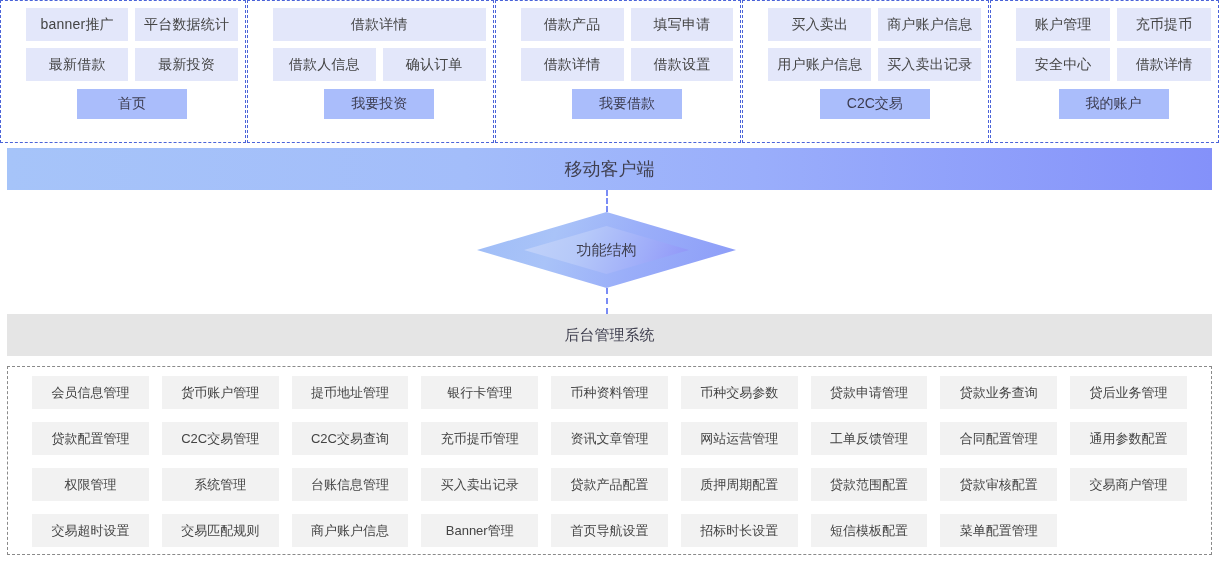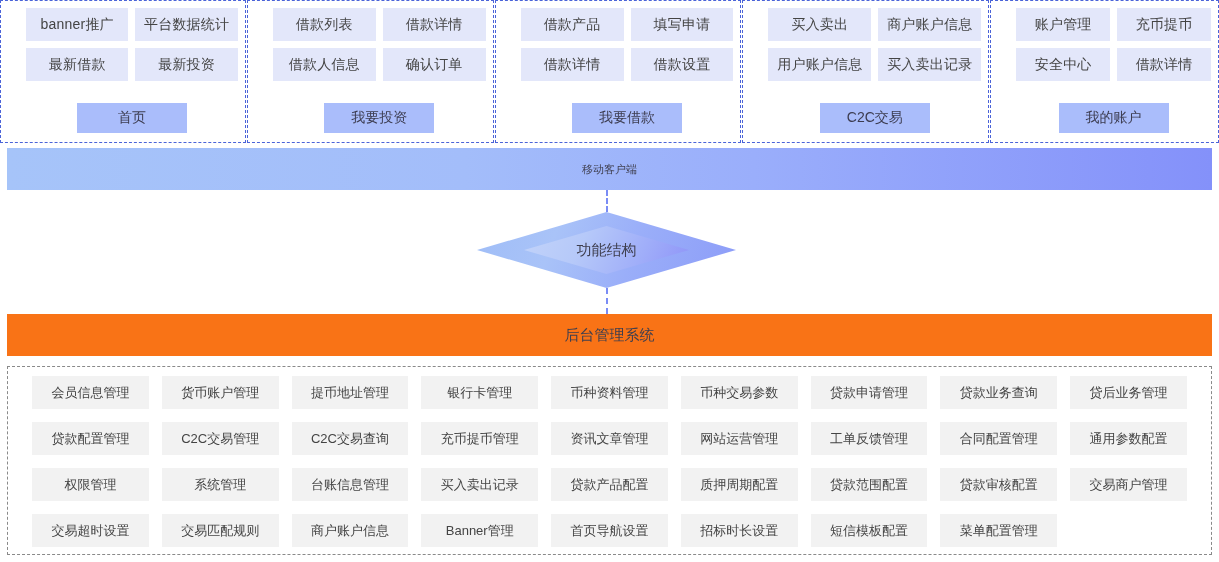--- a/index.html
+++ b/index.html
@@ -62,21 +62,21 @@
     font-size: 14px;
     color: #444444;
     letter-spacing: 0.2px;
     white-space: nowrap;
   }
 
   .group-label-wrap {
     display: flex;
     justify-content: center;
     align-items: center;
-    margin-top: 15px;
+    margin-top: 1px;
   }
   .group-label {
     width: 110px;
     height: 30px;
     background: #aabdfb;
     display: flex;
     align-items: center;
     justify-content: center;
     font-size: 14px;
     color: #3c3c50;
@@ -87,32 +87,32 @@
   .band-mobile {
     position: absolute;
     left: 7px;
     top: 148px;
     width: 1205px;
     height: 42px;
     background: linear-gradient(to right, #a6c4f9 0%, #a3bdfa 38%, #9aaefb 62%, #8491fa 100%);
     display: flex;
     align-items: center;
     justify-content: center;
-    font-size: 11px;
+    font-size: 18px;
     color: #3f3f4f;
   }
 
   
   .band-admin {
     position: absolute;
     left: 7px;
     top: 314px;
     width: 1205px;
     height: 42px;
-    background: #f97316;
+    background: #e5e5e5;
     display: flex;
     align-items: center;
     justify-content: center;
     font-size: 15px;
     color: #3f3f4f;
   }
 
   
   .connector {
     position: absolute;
@@ -203,21 +203,20 @@
         <div class="leaf">最新借款</div>
         <div class="leaf">最新投资</div>
       </div>
       <div class="group-label-wrap">
         <div class="group-label">首页</div>
       </div>
     </div>
 
     <div class="module-group mg-1">
       <div class="leaf-row">
-        <div class="leaf">借款列表</div>
         <div class="leaf">借款详情</div>
       </div>
       <div class="leaf-row">
         <div class="leaf">借款人信息</div>
         <div class="leaf">确认订单</div>
       </div>
       <div class="group-label-wrap">
         <div class="group-label">我要投资</div>
       </div>
     </div>

